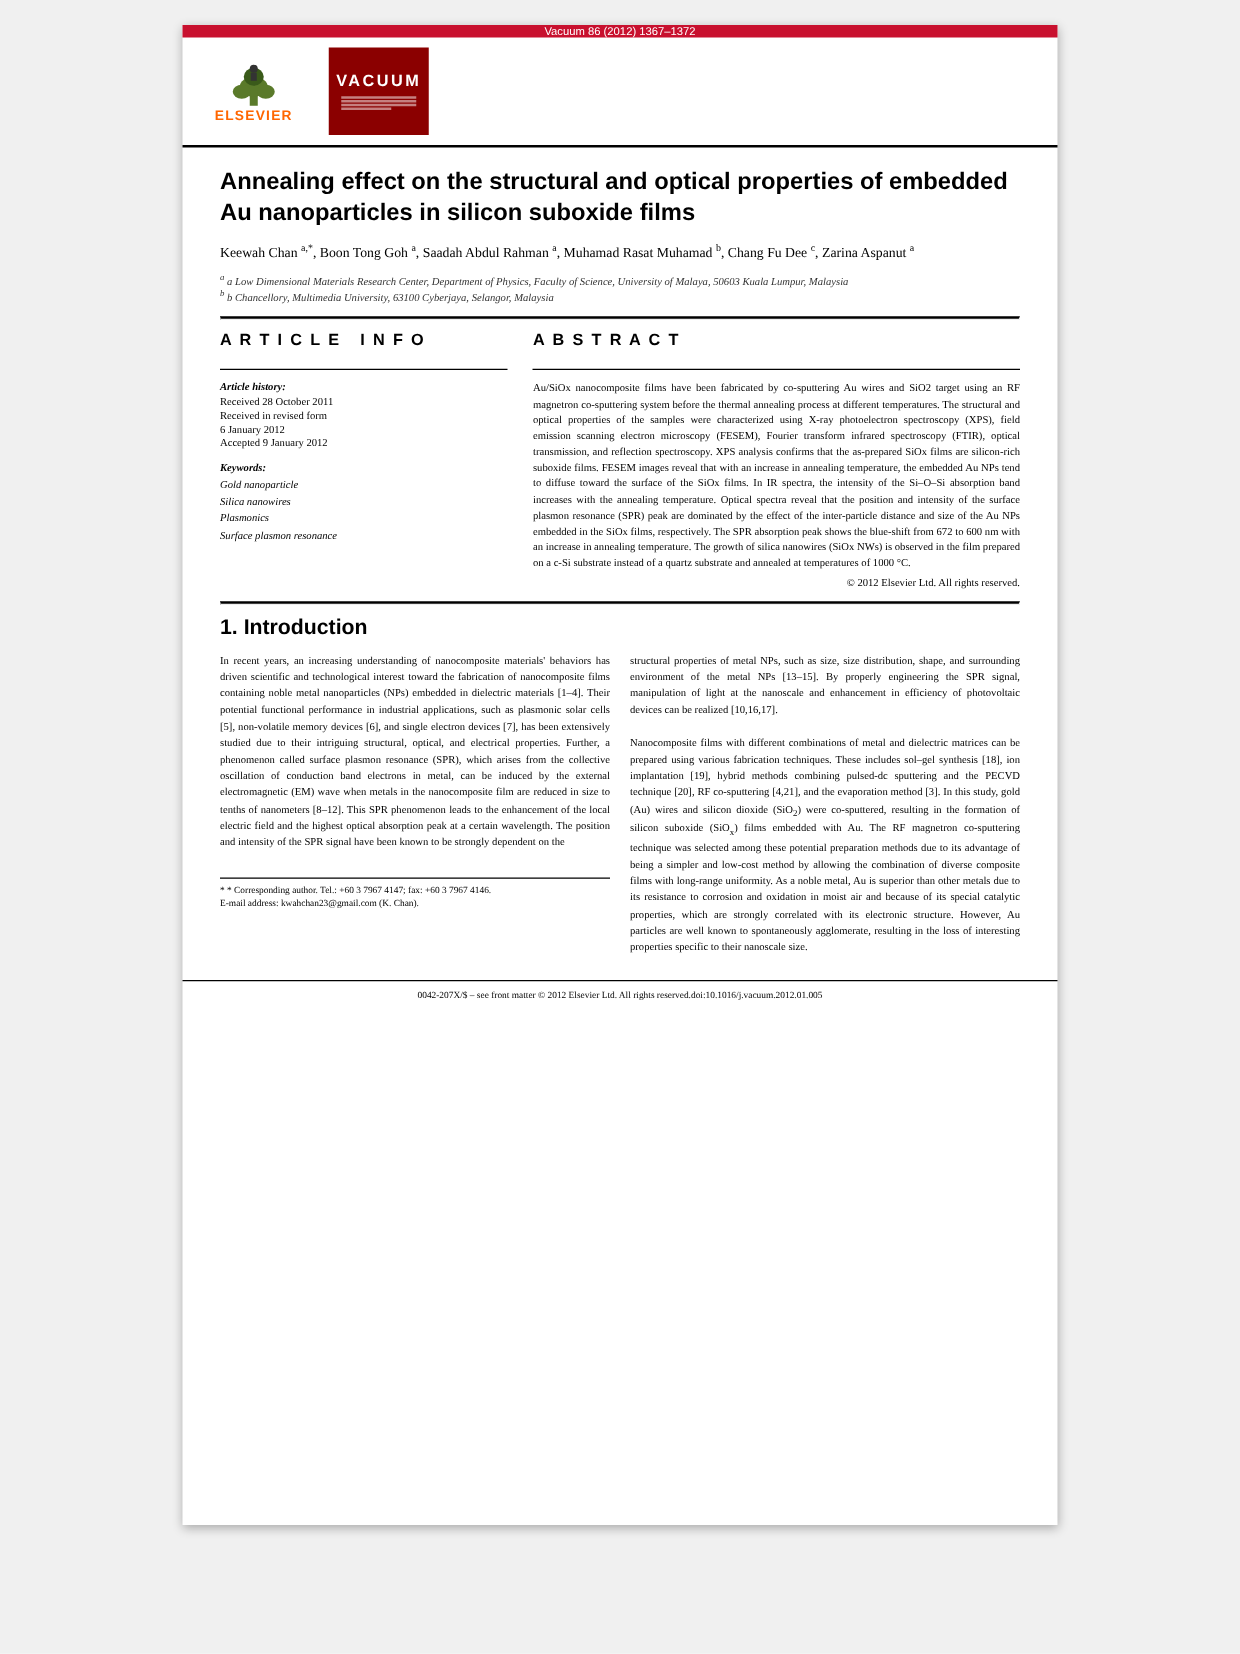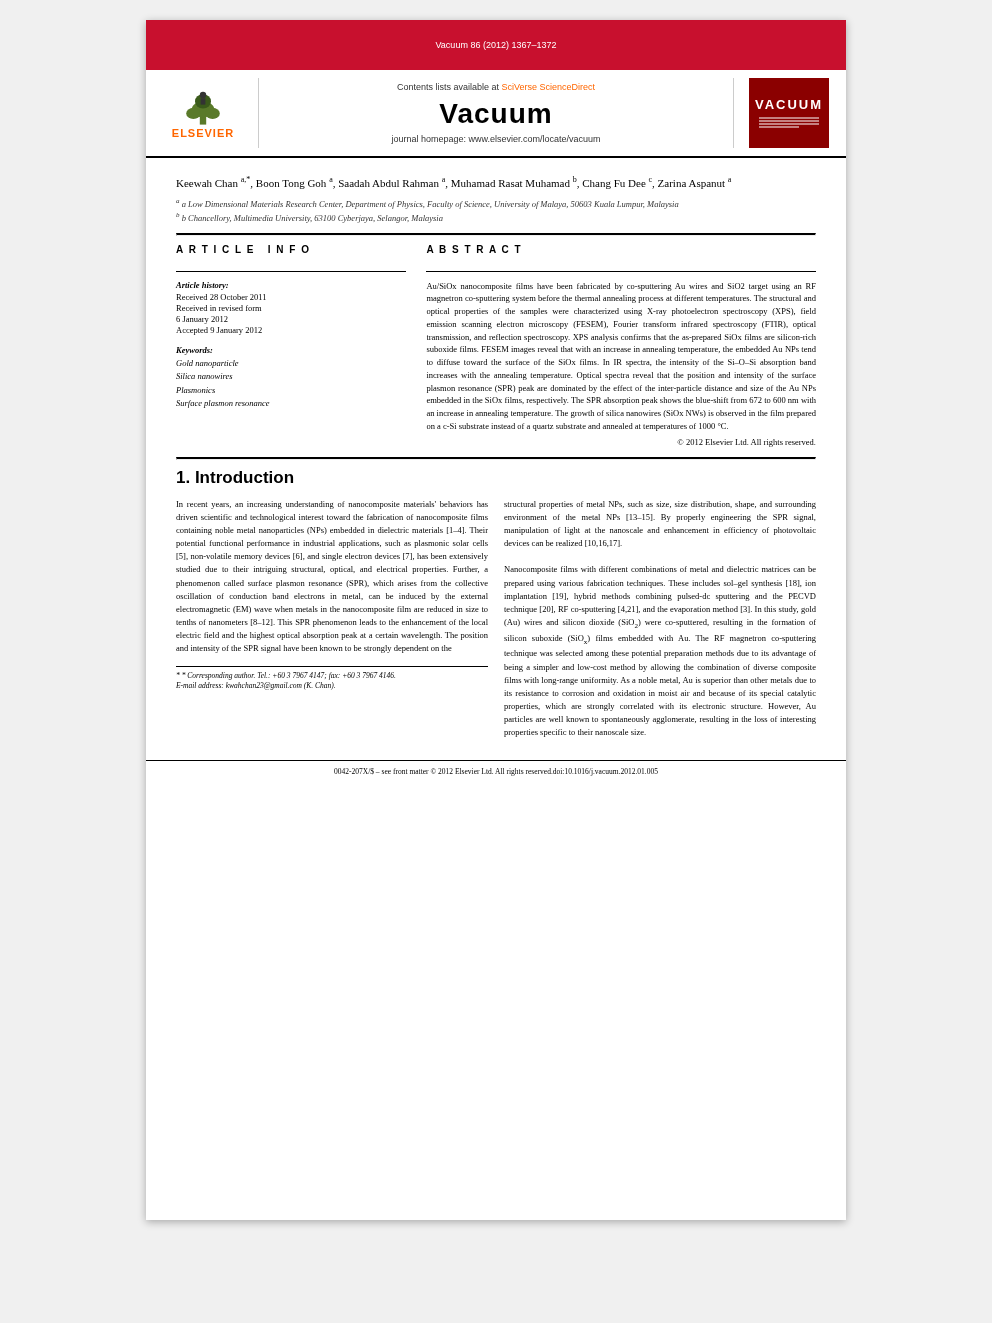--- a/index.html
+++ b/index.html
@@ -16,21 +16,21 @@
       min-height: 1200px;
       padding: 0;
       box-shadow: 0 2px 8px rgba(0,0,0,0.3);
     }
     
     .top-banner {
       background: #c8102e;
       color: white;
       text-align: center;
       font-size: 9px;
-      padding: 20px 0;
+      padding: 0 0;
       font-family: Arial, sans-serif;
     }
     
     .header {
       display: flex;
       align-items: stretch;
       border-bottom: 2px solid #000;
       padding: 8px 12px;
       gap: 10px;
     }
@@ -175,21 +175,21 @@
     }
     .col-left {
       width: 36%;
     }
     .col-right {
       flex: 1;
     }
 
     
     .section-label {
-      font-size: 10px;
+      font-size: 13px;
       font-family: Arial, sans-serif;
       font-weight: bold;
       letter-spacing: 1.5px;
       text-transform: uppercase;
       margin-bottom: 16px;
       color: #000;
     }
     .info-subheading {
       font-size: 8.5px;
       font-style: italic;
@@ -243,23 +243,22 @@
     
     .footer {
       border-top: 1px solid #000;
       padding: 6px 30px 4px 30px;
       font-size: 7.5px;
     }
 
     
     .footnote-area {
       border-top: 1px solid #000;
-      margin-top: 10px;
+      margin-top: 22px;
       padding-top: 4px;
-      font-style: italic;
     }
     .footnote-text {
       font-size: 7.5px;
       line-height: 1.4;
     }
   </style>
 </head>
 <body>
 
 <div class="page">
@@ -280,44 +279,37 @@
           <ellipse cx="42" cy="33" rx="9" ry="7" fill="#5a7a2a"></ellipse>
           <ellipse cx="30" cy="18" rx="10" ry="9" fill="#3a5a1a"></ellipse>
 
           <circle cx="30" cy="10" r="4" fill="#333"></circle>
           <rect x="27" y="14" width="6" height="8" fill="#333"></rect>
         </svg>
         <div class="elsevier-text">ELSEVIER</div>
       </div>
     </div>
 
-    <div class="header-center">
-      <div class="sciverse-line">
-        <span>Contents lists available at</span>
-        <span style="color:#f60; cursor:pointer;">SciVerse ScienceDirect</span>
-      </div>
-      <div class="journal-title-header">Vacuum</div>
-      <div class="journal-homepage">journal homepage: www.elsevier.com/locate/vacuum</div>
-    </div>
 
     <div class="header-right">
       <div class="vacuum-box">
         <div class="vacuum-box-title">VACUUM</div>
         <div class="vacuum-box-lines">
           <div class="vacuum-box-line"></div>
           <div class="vacuum-box-line"></div>
           <div class="vacuum-box-line"></div>
           <div class="vacuum-box-line" style="width:40px;"></div>
         </div>
       </div>
     </div>
   </div>
 
   <div class="content">
 
+    <div class="article-title">Annealing effect on the structural and optical properties of embedded Au nanoparticles in silicon suboxide films</div>
 
     <div class="authors">
       Keewah Chan <sup class="author-sup">a,*</sup>, Boon Tong Goh <sup class="author-sup">a</sup>, Saadah Abdul Rahman <sup class="author-sup">a</sup>, Muhamad Rasat Muhamad <sup class="author-sup">b</sup>, Chang Fu Dee <sup class="author-sup">c</sup>, Zarina Aspanut <sup class="author-sup">a</sup>
     </div>
 
     <div class="affiliations">
       <div><sup style="font-size:7px;">a</sup> <span>a Low Dimensional Materials Research Center, Department of Physics, Faculty of Science, University of Malaya, 50603 Kuala Lumpur, Malaysia</span></div>
       <div><sup style="font-size:7px;">b</sup> <span>b Chancellory, Multimedia University, 63100 Cyberjaya, Selangor, Malaysia</span></div>
     </div>
 

